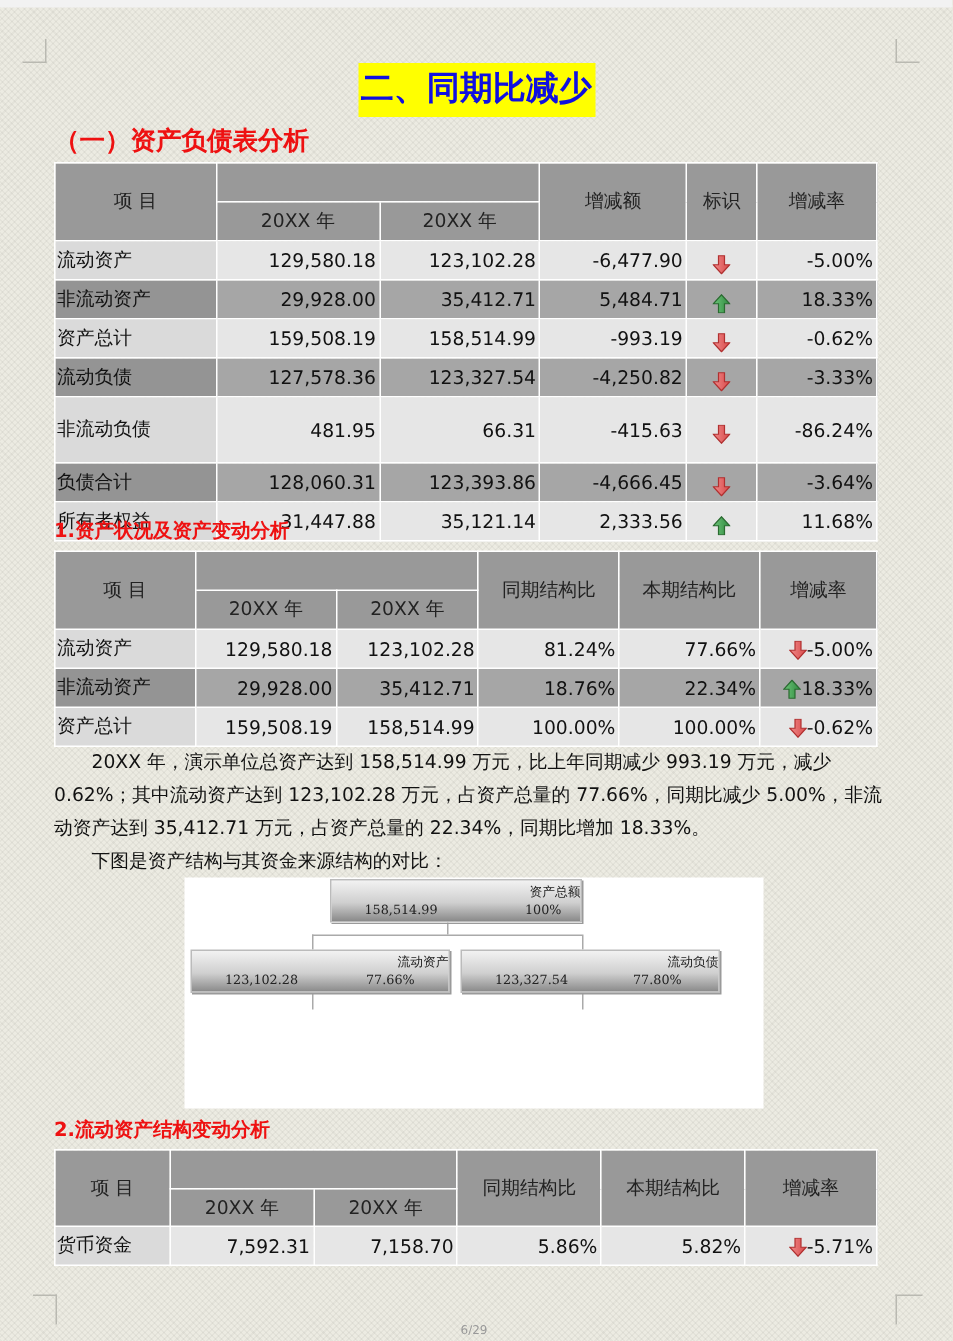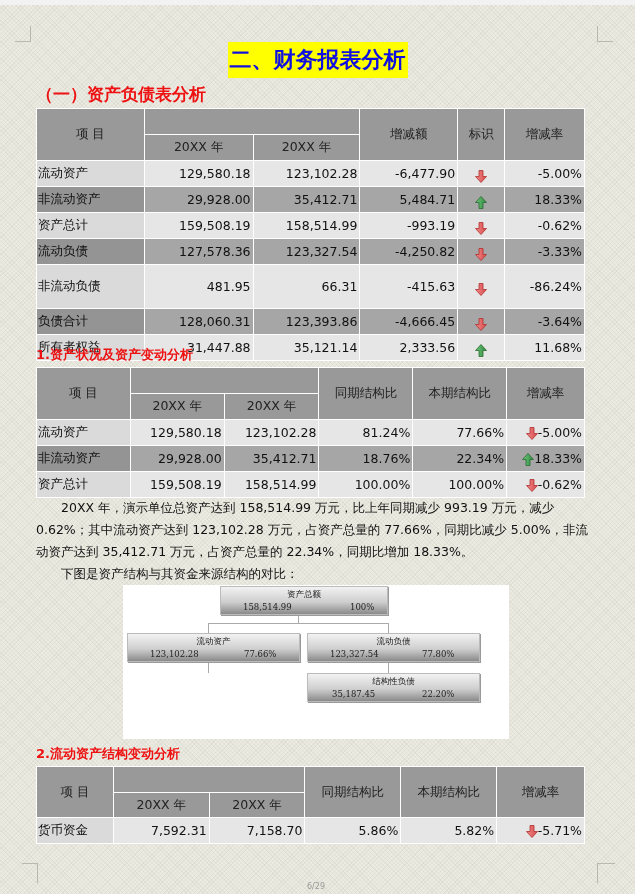--- a/index.html
+++ b/index.html
@@ -50,37 +50,37 @@
     .para { position: absolute; left: 36px; width: 555px; font-size: 12.5px; line-height: 22px; color: #111; }
     .para p { text-indent: 2em; }
 
     .diagram { position: absolute; left: 123px; top: 585px; width: 386px; height: 154px; background: #fff; }
     .node {
       position: absolute; height: 29px;
       background: linear-gradient(#f2f2f2, #cfcfcf 55%, #8a8a8a);
       border: 1px solid #bbbbbb; box-shadow: 1px 1px 0 #9a9a9a;
       font-family: "DejaVu Serif", serif; font-size: 8.5px; color: #222;
     }
-    .node .nt { position: absolute; top: 2px; left: 0; width: 100%; text-align: center; }
+    .node .nt { position: absolute; top: 2px; left: 0; width: 100%; text-align: right; }
     .node .nv { position: absolute; top: 15px; }
     .line { position: absolute; background: #aaaaaa; }
 
     .pageno { position: absolute; left: 307px; top: 882px; font-size: 8px; color: #999; }
   </style>
 </head>
 <body>
 
 <div class="topbar"></div>
 <div class="crop tl"></div>
 <div class="crop tr"></div>
 <div class="crop bl"></div>
 <div class="crop br"></div>
 
 <div class="title-wrap">
-  <span class="title">二、财务报表分析</span>
+  <span class="title">二、同期比减少</span>
 </div>
 <div class="h2">（一）资产负债表分析</div>
 
 <svg width="0" height="0" style="position:absolute">
   <defs>
     <linearGradient id="gDown" x1="0" y1="0" x2="1" y2="0">
       <stop offset="0" stop-color="#f08a8a"></stop>
         <stop offset="1" stop-color="#d84a4a"></stop>
     </linearGradient>
     <linearGradient id="gUp" x1="0" y1="0" x2="1" y2="0">
@@ -267,25 +267,20 @@
   <div class="node" style="left:4px; top:48px; width:173px;">
     <span class="nt">流动资产</span>
     <span class="nv" style="left:22px;">123,102.28</span>
     <span class="nv" style="left:116px;">77.66%</span>
   </div>
   <div class="node" style="left:184px; top:48px; width:173px;">
     <span class="nt">流动负债</span>
     <span class="nv" style="left:22px;">123,327.54</span>
     <span class="nv" style="left:114px;">77.80%</span>
   </div>
-  <div class="node" style="left:184px; top:88px; width:173px;">
-    <span class="nt">结构性负债</span>
-    <span class="nv" style="left:24px;">35,187.45</span>
-    <span class="nv" style="left:114px;">22.20%</span>
-  </div>
 </div>
 
 <div class="h3" style="top:745px;">2.流动资产结构变动分析</div>
 
 <table class="fin" style="left:36px; top:766px; width:549px;">
   <colgroup>
       <col style="width:77px">
       <col style="width:96px">
       <col style="width:96px">
       <col style="width:96px">

